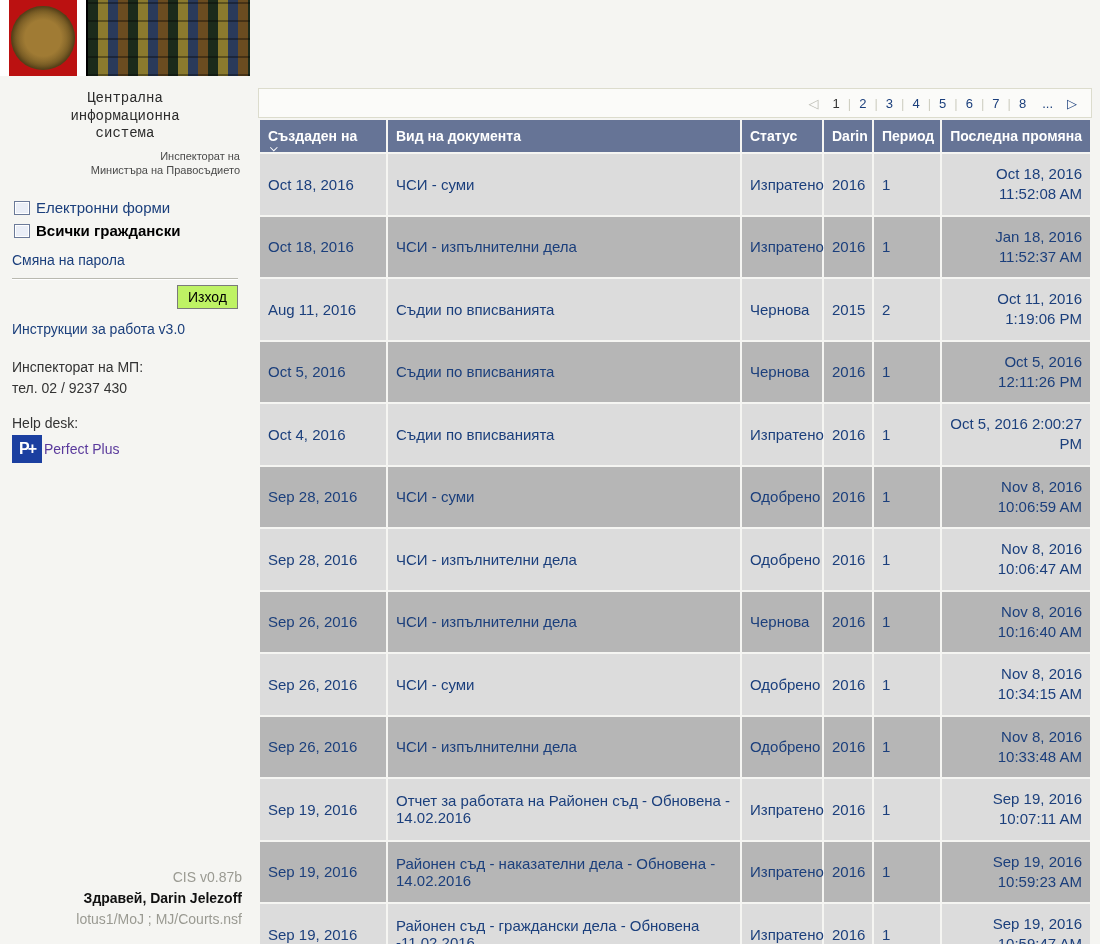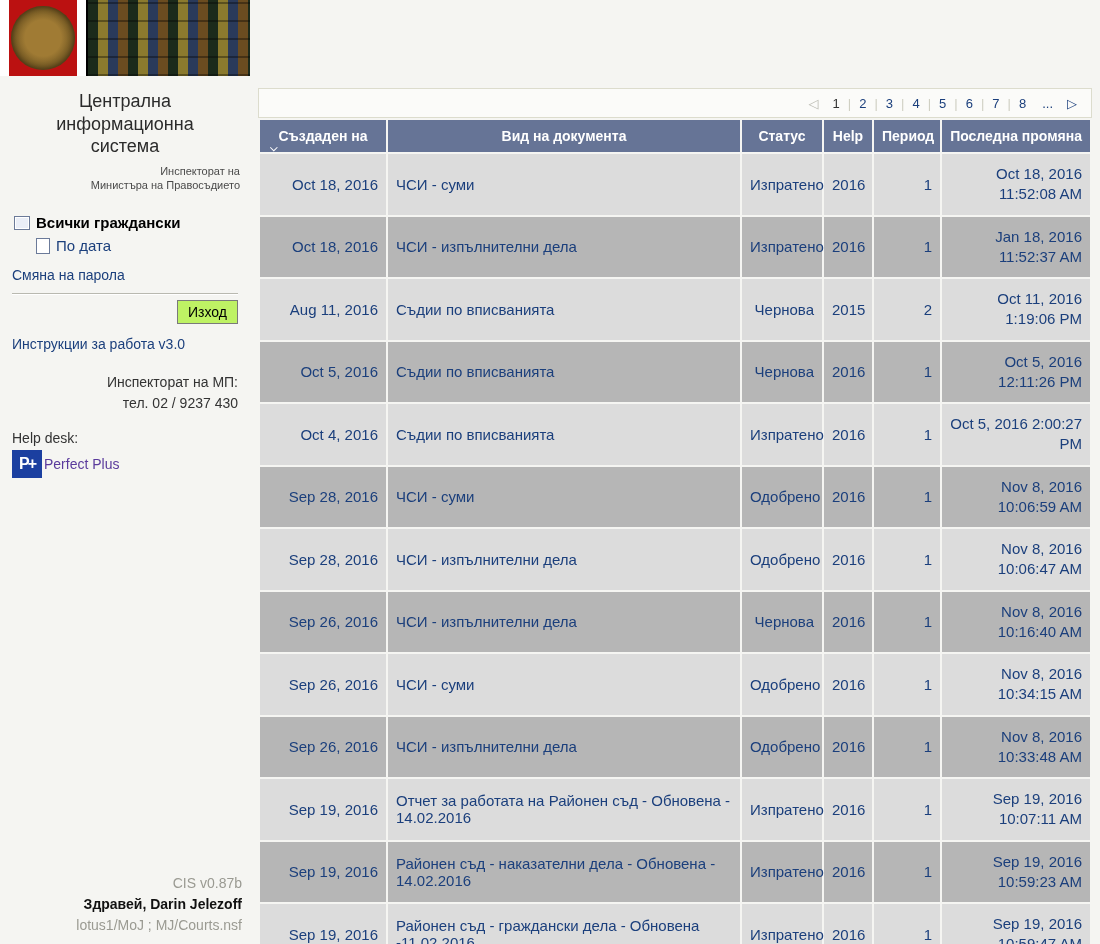--- a/index.html
+++ b/index.html
@@ -8,65 +8,65 @@
   .page { display:flex; width:1100px; height:944px; }
 
   
   .sidebar { width:250px; flex:0 0 250px; background:#f5f5f2; position:relative; padding:0; }
   .logo-strip { width:250px; height:76px; display:flex; }
   .seal { width:86px; height:76px; background:linear-gradient(90deg,#fff 0 10%, #b11 10% 90%, #fff 90% 100%); position:relative; display:flex; align-items:center; justify-content:center; }
   .seal .medal { width:64px; height:64px; border-radius:50%; background:radial-gradient(circle at 50% 50%, #a07b34 0 40%, #6b5220 70%); box-shadow:inset 0 0 6px #3a2a10; }
   .stained { flex:1; height:76px; background:repeating-linear-gradient(90deg,#1b2a1b 0 10px,#8b7a2e 10px 20px,#2a3a5a 20px 30px,#6b4c20 30px 40px); position:relative; border-left:2px solid #000; }
   .stained::after { content:""; position:absolute; inset:0; background:repeating-linear-gradient(0deg, rgba(0,0,0,0.35) 0 2px, transparent 2px 18px); }
 
-  .sys-title { text-align:center; color:#2b2b2b; font-size:18px; line-height:1.25; margin:14px 6px 4px; }
+  .sys-title { text-align:center; color:#2b2b2b; font-size:14px; line-height:1.25; margin:14px 6px 4px;font-family:Liberation Mono, monospace; }
   .sys-sub   { text-align:right; color:#4a4a4a; font-size:11px; margin:6px 10px 18px; line-height:1.35; }
 
   .nav { margin:0 10px 6px; }
   .nav-row { display:flex; align-items:center; gap:6px; padding:3px 4px; color:#1b3f7c; font-size:15px; cursor:pointer; }
   .nav-row.bold { font-weight:700; color:#000; }
   .nav-sub { margin-left:22px; }
   .ico-box { width:16px; height:14px; border:1px solid #6b7a99; background:#eaeef7; display:inline-block; box-shadow:inset 0 0 0 1px #fff; }
   .ico-doc { width:14px; height:16px; border:1px solid #6b7a99; background:#fff; display:inline-block; position:relative; }
 
   .sb-link { color:#1b3f7c; margin:10px 12px; display:block; font-size:14px; cursor:pointer; }
   .sb-rule { height:1px; background:#b9b9b0; margin:6px 12px 0; box-shadow:0 1px 0 #fff; }
   .logout-wrap { text-align:right; margin:6px 12px 12px; }
   button.logout { font-family:inherit; font-size:14px; padding:3px 10px; background:#bef264; border:1px solid #7a7a7a; cursor:pointer; }
-  .sb-text { color:#333; margin:20px 12px 0; font-size:14px; line-height:1.5;text-align:right; }
+  .sb-text { color:#333; margin:20px 12px 0; font-size:14px; line-height:1.5; }
   .help { margin:16px 12px; font-size:14px; color:#333; }
   .pp { display:flex; align-items:center; gap:2px; margin-top:4px; }
   .pp-icon { width:30px; height:28px; background:#1b3fa0; color:#fff; font-weight:900; font-size:16px; display:flex; align-items:center; justify-content:center; letter-spacing:-2px; }
   .pp-text { color:#5a3a9c; }
 
-  .sb-footer { position:absolute; bottom:8px; right:8px; left:8px; text-align:right; color:#9a9a92; font-size:14px; line-height:1.5; }
+  .sb-footer { position:absolute; bottom:14px; right:8px; left:8px; text-align:right; color:#9a9a92; font-size:14px; line-height:1.5; }
   .sb-footer .who { color:#111; font-weight:700; }
 
   
   .main { flex:1; background:#f5f5f2; padding:0; position:relative; }
   .top-gap { height:88px; }
   .pager { height:30px; background:#fbfbf9; border:1px solid #dcdccd; margin:0 8px; display:flex; align-items:center; justify-content:flex-end; padding:0 8px; font-size:13px; color:#1b3f7c; }
   .pager .arrow { color:#b9b9b0; padding:0 6px; cursor:pointer; }
   .pager .pg { padding:0 8px; cursor:pointer; }
   .pager .pg.cur { color:#333; cursor:default; }
   .pager .sep { color:#cfcfc2; }
 
   
   .table-wrap { margin:0 8px; }
   table.grid { width:100%; border-collapse:separate; border-spacing:2px 2px; table-layout:fixed; }
-  table.grid th { background:#667496; color:#fff; font-weight:700; font-size:14px; text-align:center; padding:8px 8px; position:relative; }
+  table.grid th { background:#667496; color:#fff; font-weight:700; font-size:14px; text-align:left; padding:8px 8px; position:relative; }
   table.grid th .sort { position:absolute; left:10px; bottom:-2px; font-size:10px; color:#fff; }
   .col-created { width:126px; } .col-type { } .col-status { width:80px; } .col-year { width:48px; } .col-period { width:66px; } .col-changed { width:148px; }
 
   table.grid td { background:#dcdcdc; color:#1b3f7c; font-size:15px; padding:10px 8px; vertical-align:middle; }
   tr.odd  td { background:#dcdcdc; }
   tr.even td { background:#b6b6b6; }
   td.type { color:#1b3f7c; }
   td.changed { text-align:right; font-size:13px; line-height:1.35; }
-  td.status, td.year, td.period, td.created { white-space:nowrap;text-align:right; }
+  td.status, td.year, td.period, td.created { white-space:nowrap; }
   td.year, td.period { }
 </style>
 </head>
 <body>
 
 <div class="page">
   <aside class="sidebar">
     <div class="logo-strip">
       <div class="seal">
           <div class="medal"></div>
@@ -78,27 +78,27 @@
       <span>Централна</span><br>
       <span>информационна</span><br>
       <span>система</span>
     </div>
     <div class="sys-sub">
       <span>Инспекторат на</span><br>
       <span>Министъра на Правосъдието</span>
     </div>
 
     <nav class="nav">
+      <div class="nav-row">
+        <span class="ico-box"></span>
+        <span>Електронни форми</span>
+      </div>
       <div class="nav-row bold">
         <span class="ico-box"></span>
         <span>Всички граждански</span>
-      </div>
-      <div class="nav-row nav-sub">
-        <span class="ico-doc"></span>
-        <span>По дата</span>
       </div>
     </nav>
 
     <a class="sb-link">Смяна на парола</a>
     <div class="sb-rule"></div>
     <div class="logout-wrap">
       <button class="logout">Изход</button>
     </div>
     <a class="sb-link">Инструкции за работа v3.0</a>
 
@@ -157,21 +157,21 @@
             <col class="col-changed">
         </colgroup>
         <thead>
           <tr>
             <th>
               <span>Създаден на</span>
               <span class="sort">⌵</span>
             </th>
             <th>Вид на документа</th>
             <th>Статус</th>
-            <th>Help</th>
+            <th>Darin</th>
             <th>Период</th>
             <th style="text-align:right">Последна промяна</th>
           </tr>
         </thead>
         <tbody id="rows">
             <tr class="odd">
               <td class="created">Oct 18, 2016</td>
               <td class="type">ЧСИ - суми</td>
               <td class="status">Изпратено</td>
               <td class="year">2016</td>

